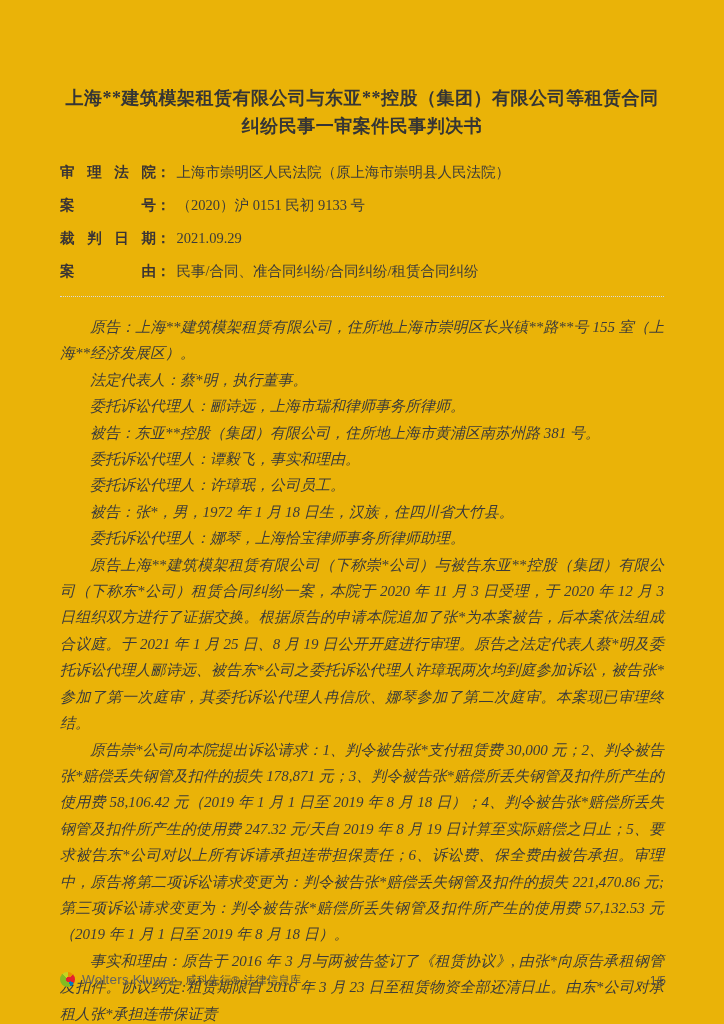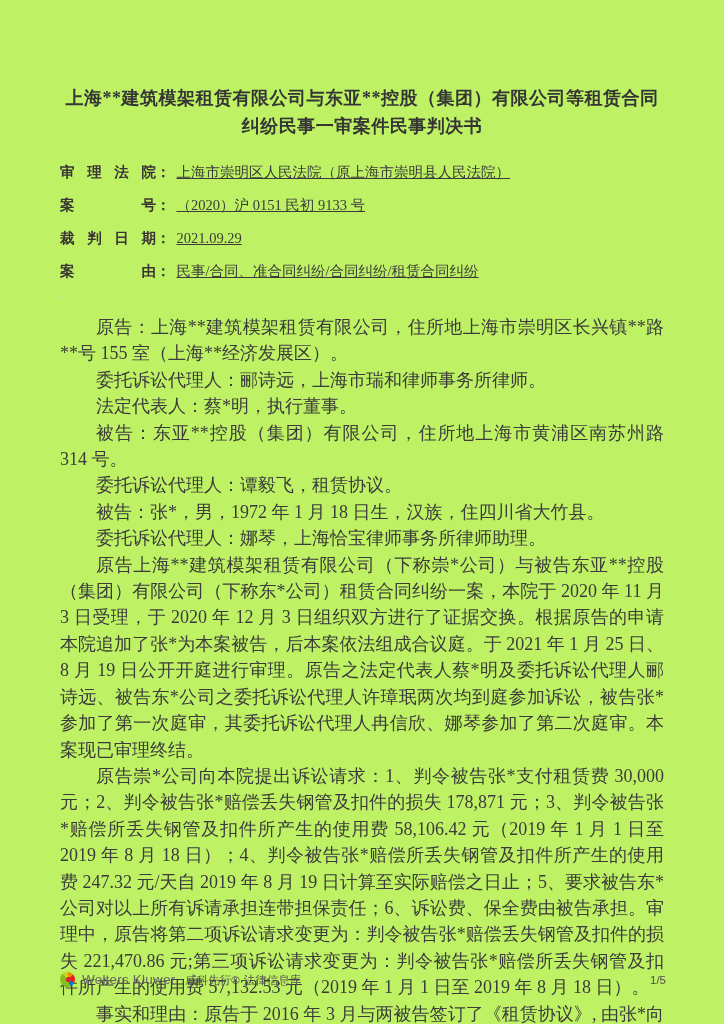--- a/index.html
+++ b/index.html
@@ -5,21 +5,21 @@
   html, body {
     margin: 0;
     padding: 0;
     background: #ffffff;
   }
   .page {
     position: relative;
     width: 724px;
     height: 1024px;
     margin: 0 auto;
-    background: #bef264;
+    background: #eab308;
     overflow: hidden;
     font-family: "Liberation Serif", "DejaVu Serif", serif;
     color: #3b3b3b;
   }
   .content {
     padding: 0 60px;
   }
   .title {
     margin: 0;
     padding-top: 84px;
@@ -49,37 +49,37 @@
     text-align-last: justify;
     white-space: nowrap;
   }
   .meta-colon {
     font-weight: 700;
     color: #3a3434;
     margin-right: 6px;
   }
   .meta-value {
     color: #3b3b3b;
-    text-decoration: underline;
   }
   .divider {
     margin-top: 15px;
     border-top: 1px dotted #d9d9d9;
     height: 0;
   }
   .body-text {
     margin-top: 17px;
   }
   .body-text p {
     margin: 0;
-    font-size: 18px;
+    font-size: 15px;
     line-height: 26.4px;
     text-align: justify;
     text-indent: 2em;
     color: #3b3b3b;
+    font-style: italic;
   }
   .footer {
     position: absolute;
     left: 60px;
     right: 58px;
     bottom: 36px;
     display: flex;
     align-items: center;
     font-family: "Liberation Sans", "DejaVu Sans", sans-serif;
   }
@@ -146,24 +146,25 @@
         <span class="meta-label">案由</span>
           <span class="meta-colon">：</span>
         <span class="meta-value">民事/合同、准合同纠纷/合同纠纷/租赁合同纠纷</span>
       </div>
     </div>
 
     <div class="divider"></div>
 
     <div class="body-text">
       <p>原告：上海**建筑模架租赁有限公司，住所地上海市崇明区长兴镇**路**号 155 室（上海**经济发展区）。</p>
+      <p>法定代表人：蔡*明，执行董事。</p>
       <p>委托诉讼代理人：郦诗远，上海市瑞和律师事务所律师。</p>
-      <p>法定代表人：蔡*明，执行董事。</p>
-      <p>被告：东亚**控股（集团）有限公司，住所地上海市黄浦区南苏州路 314 号。</p>
-      <p>委托诉讼代理人：谭毅飞，租赁协议。</p>
+      <p>被告：东亚**控股（集团）有限公司，住所地上海市黄浦区南苏州路 381 号。</p>
+      <p>委托诉讼代理人：谭毅飞，事实和理由。</p>
+      <p>委托诉讼代理人：许璋珉，公司员工。</p>
       <p>被告：张*，男，1972 年 1 月 18 日生，汉族，住四川省大竹县。</p>
       <p>委托诉讼代理人：娜琴，上海恰宝律师事务所律师助理。</p>
       <p>原告上海**建筑模架租赁有限公司（下称崇*公司）与被告东亚**控股（集团）有限公司（下称东*公司）租赁合同纠纷一案，本院于 2020 年 11 月 3 日受理，于 2020 年 12 月 3 日组织双方进行了证据交换。根据原告的申请本院追加了张*为本案被告，后本案依法组成合议庭。于 2021 年 1 月 25 日、8 月 19 日公开开庭进行审理。原告之法定代表人蔡*明及委托诉讼代理人郦诗远、被告东*公司之委托诉讼代理人许璋珉两次均到庭参加诉讼，被告张*参加了第一次庭审，其委托诉讼代理人冉信欣、娜琴参加了第二次庭审。本案现已审理终结。</p>
       <p>原告崇*公司向本院提出诉讼请求：1、判令被告张*支付租赁费 30,000 元；2、判令被告张*赔偿丢失钢管及扣件的损失 178,871 元；3、判令被告张*赔偿所丢失钢管及扣件所产生的使用费 58,106.42 元（2019 年 1 月 1 日至 2019 年 8 月 18 日）；4、判令被告张*赔偿所丢失钢管及扣件所产生的使用费 247.32 元/天自 2019 年 8 月 19 日计算至实际赔偿之日止；5、要求被告东*公司对以上所有诉请承担连带担保责任；6、诉讼费、保全费由被告承担。审理中，原告将第二项诉讼请求变更为：判令被告张*赔偿丢失钢管及扣件的损失 221,470.86 元;第三项诉讼请求变更为：判令被告张*赔偿所丢失钢管及扣件所产生的使用费 57,132.53 元（2019 年 1 月 1 日至 2019 年 8 月 18 日）。</p>
       <p>事实和理由：原告于 2016 年 3 月与两被告签订了《租赁协议》, 由张*向原告承租钢管及扣件。协议约定:租赁期限自 2016 年 3 月 23 日至租赁物资全部还清日止。由东*公司对承租人张*承担连带保证责</p>
     </div>
   </div>
 
   <div class="footer">
     <span class="wk-logo"></span>

